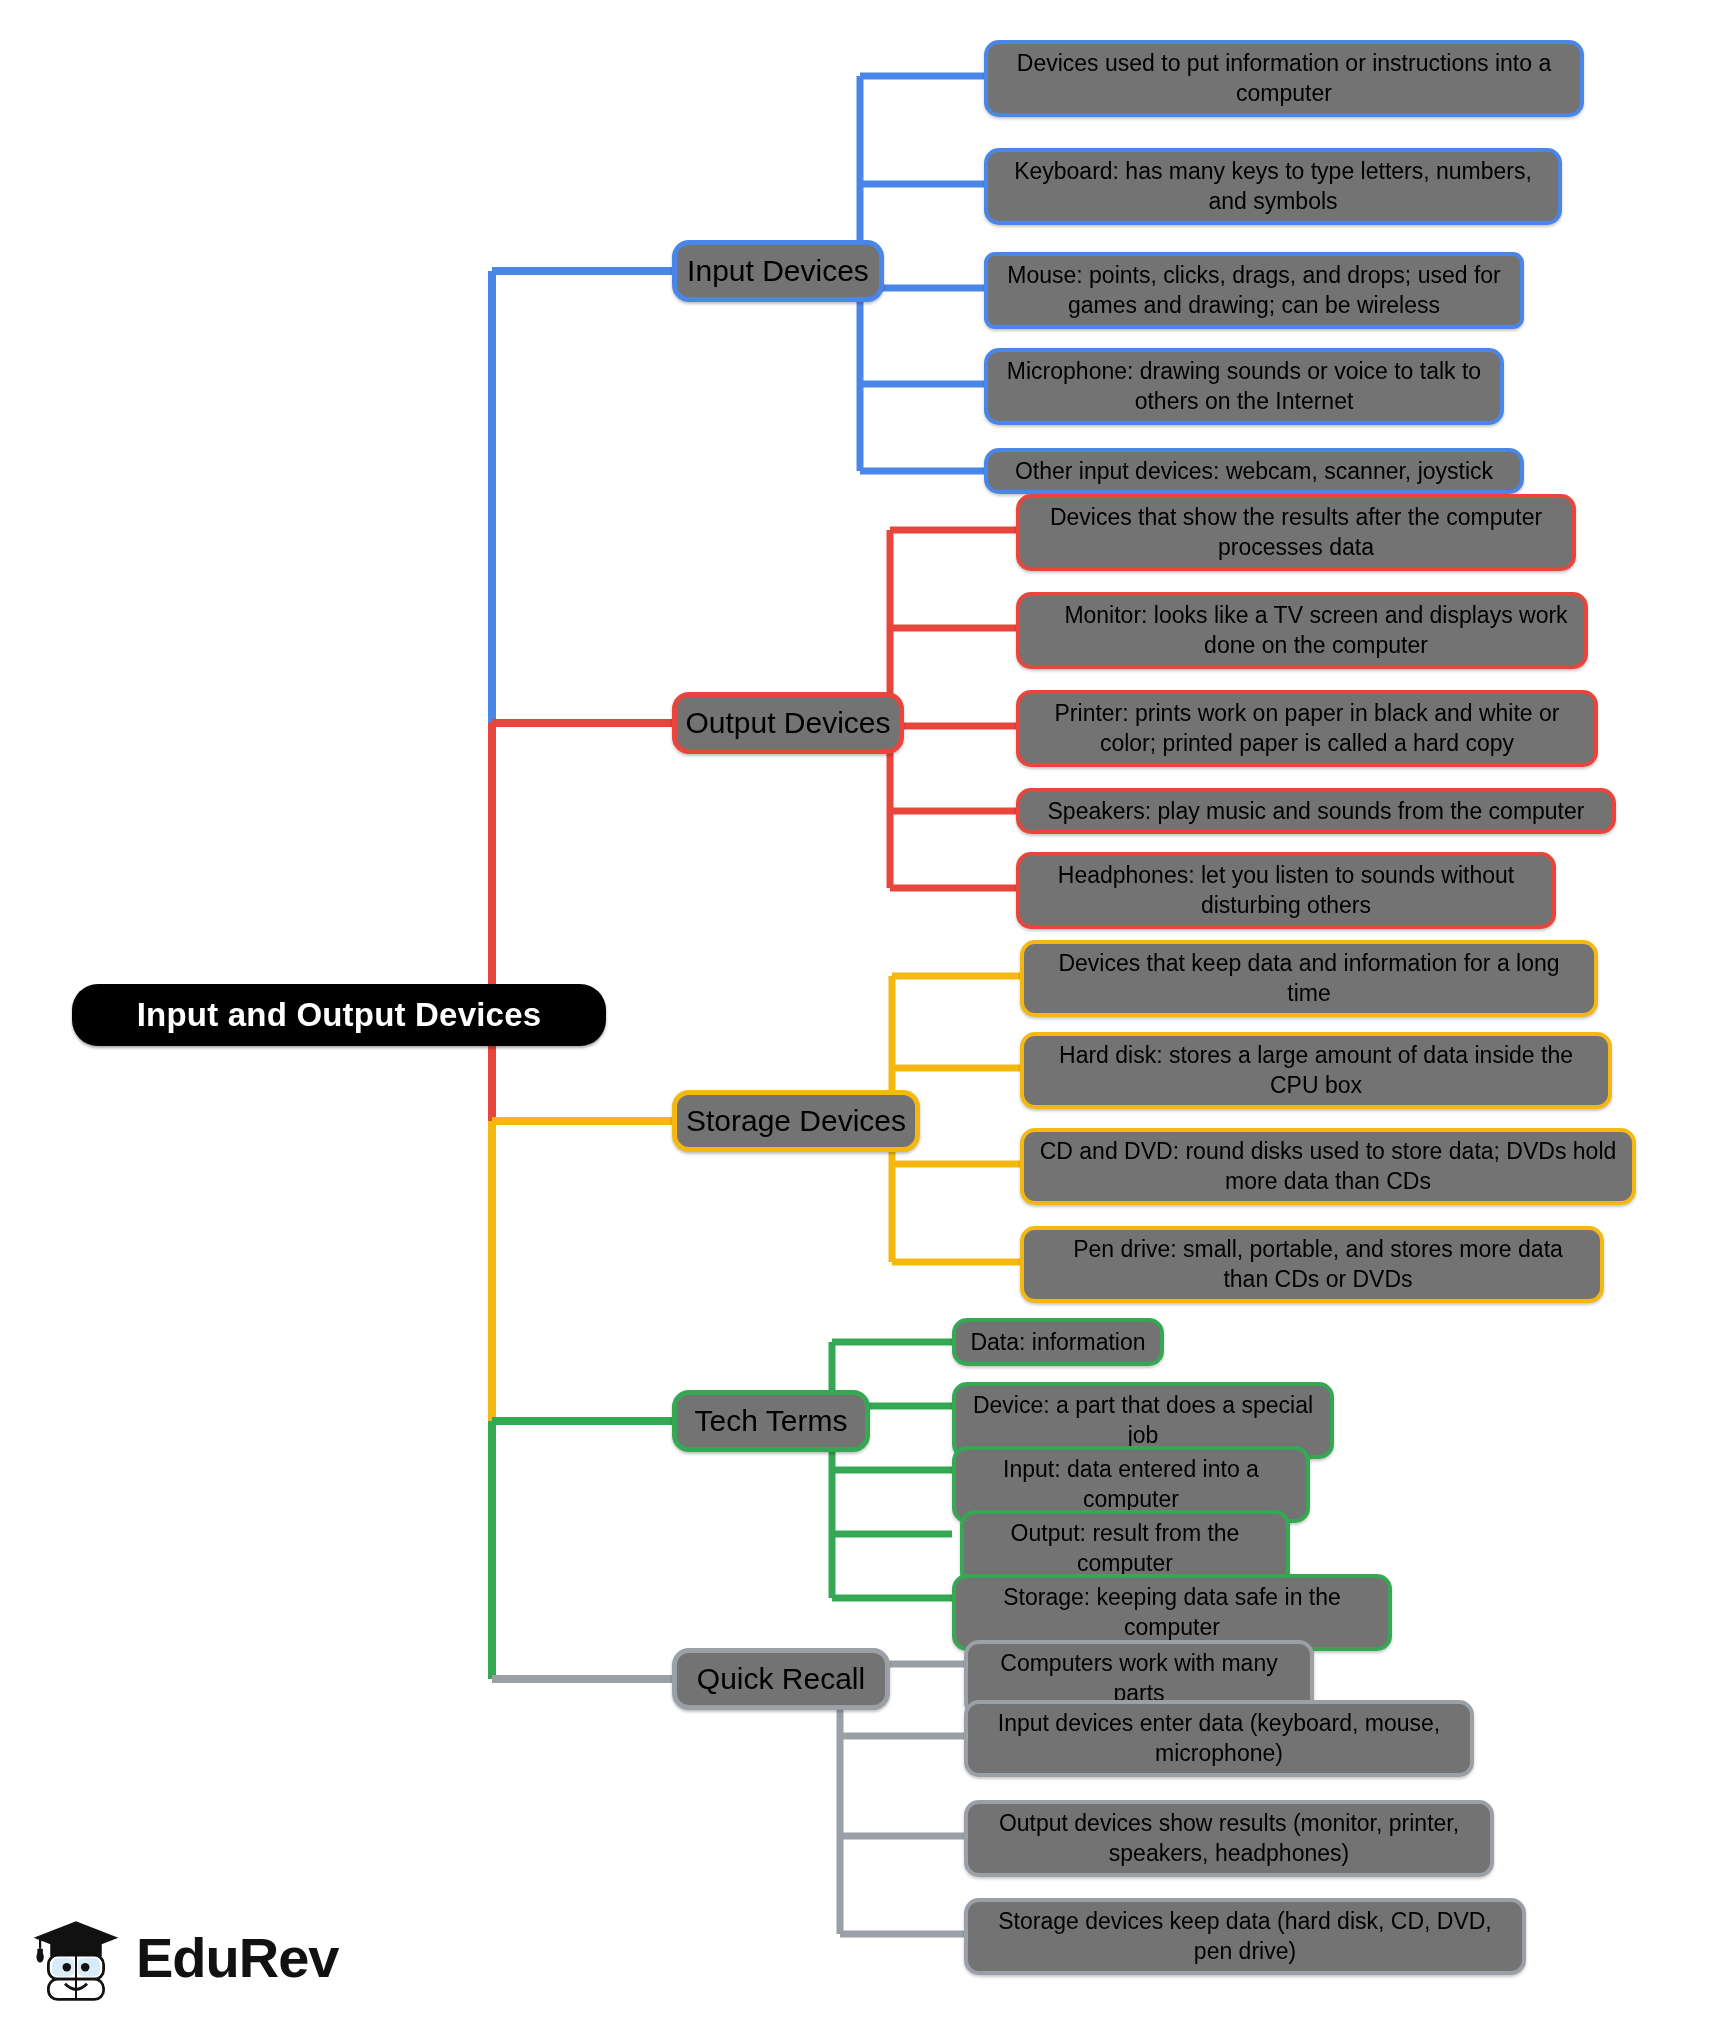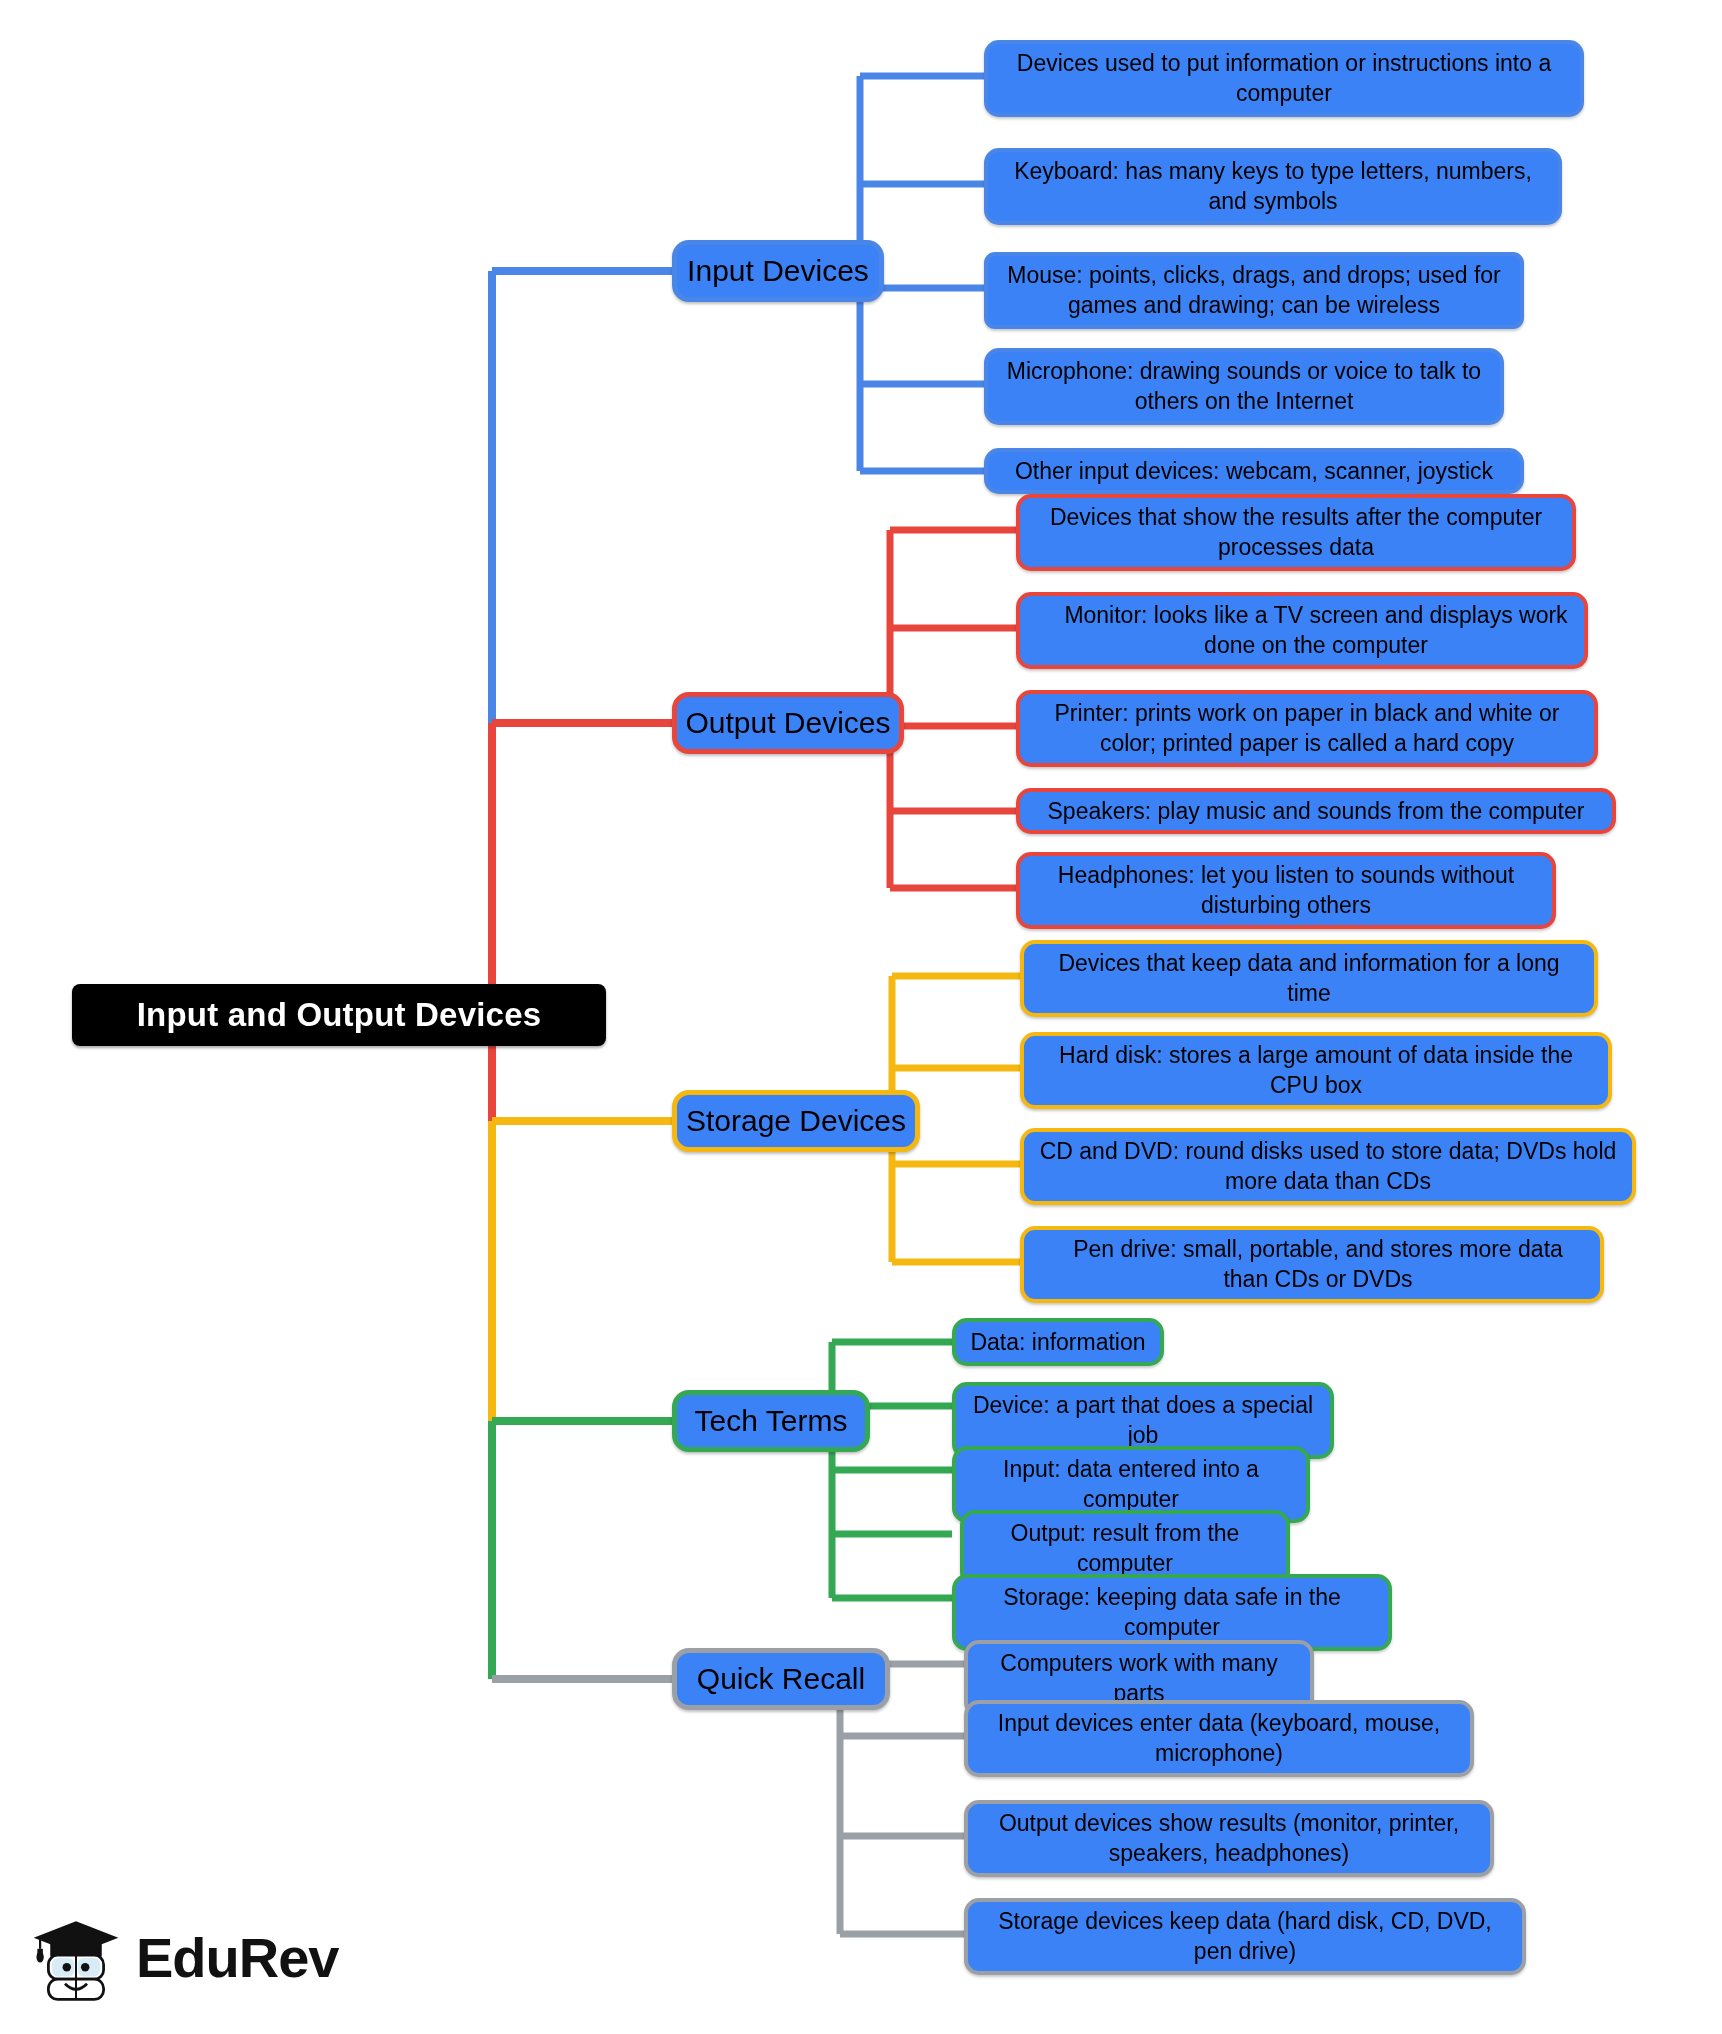--- a/index.html
+++ b/index.html
@@ -27,30 +27,30 @@
     height: 2034px;
     pointer-events: none;
   }
   .node {
     position: absolute;
     box-sizing: border-box;
     display: flex;
     align-items: center;
     justify-content: center;
     text-align: center;
-    background: #3b82f6;
+    background: #737373;
     border-style: solid;
     line-height: 1.32;
     color: #000000;
   }
   .node-root {
     background: #000000;
     color: #ffffff;
     border: none;
-    border-radius: 8px;
+    border-radius: 26px;
     font-size: 33px;
     font-weight: bold;
     letter-spacing: 0.2px;
     box-shadow: 0 2px 3px rgba(0,0,0,0.35);
   }
   .node-branch {
     border-width: 5px;
     border-radius: 17px;
     font-size: 30px;
     box-shadow: 0 2px 3px rgba(0,0,0,0.25);

